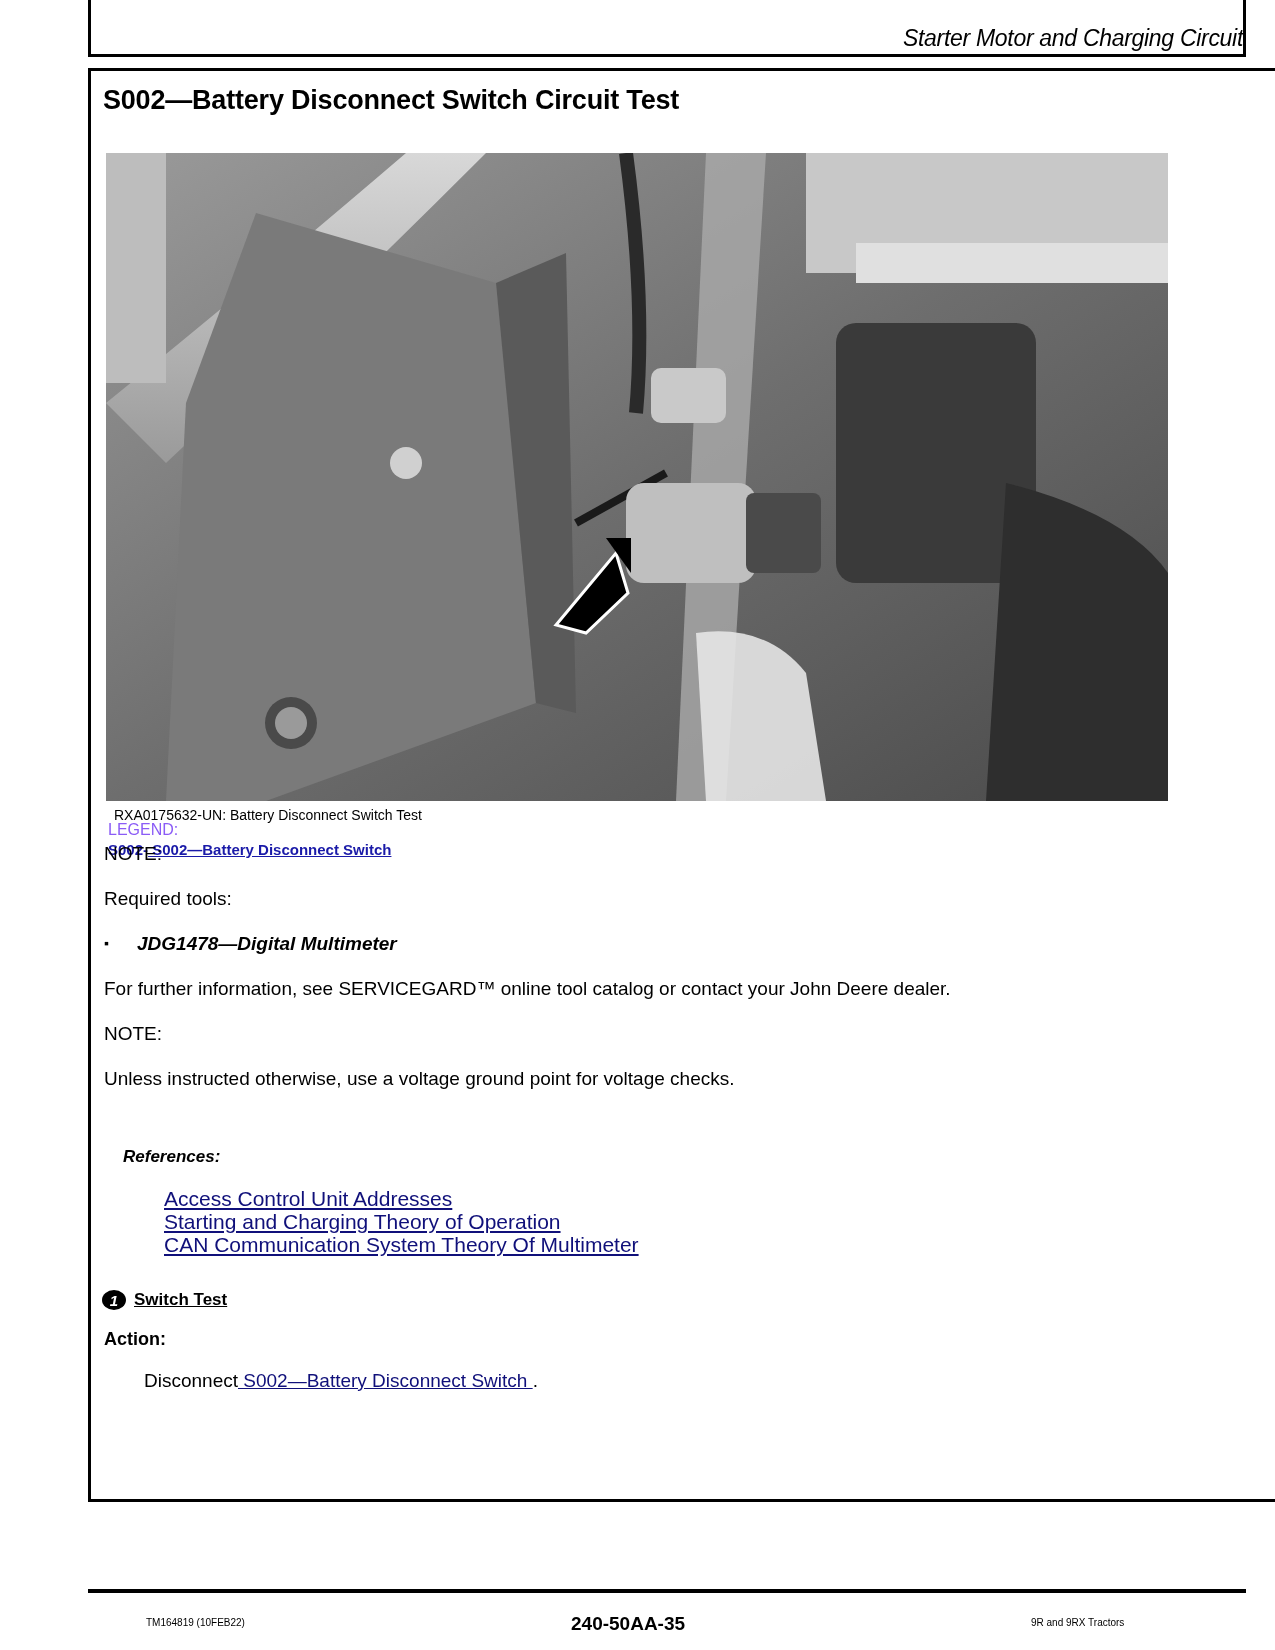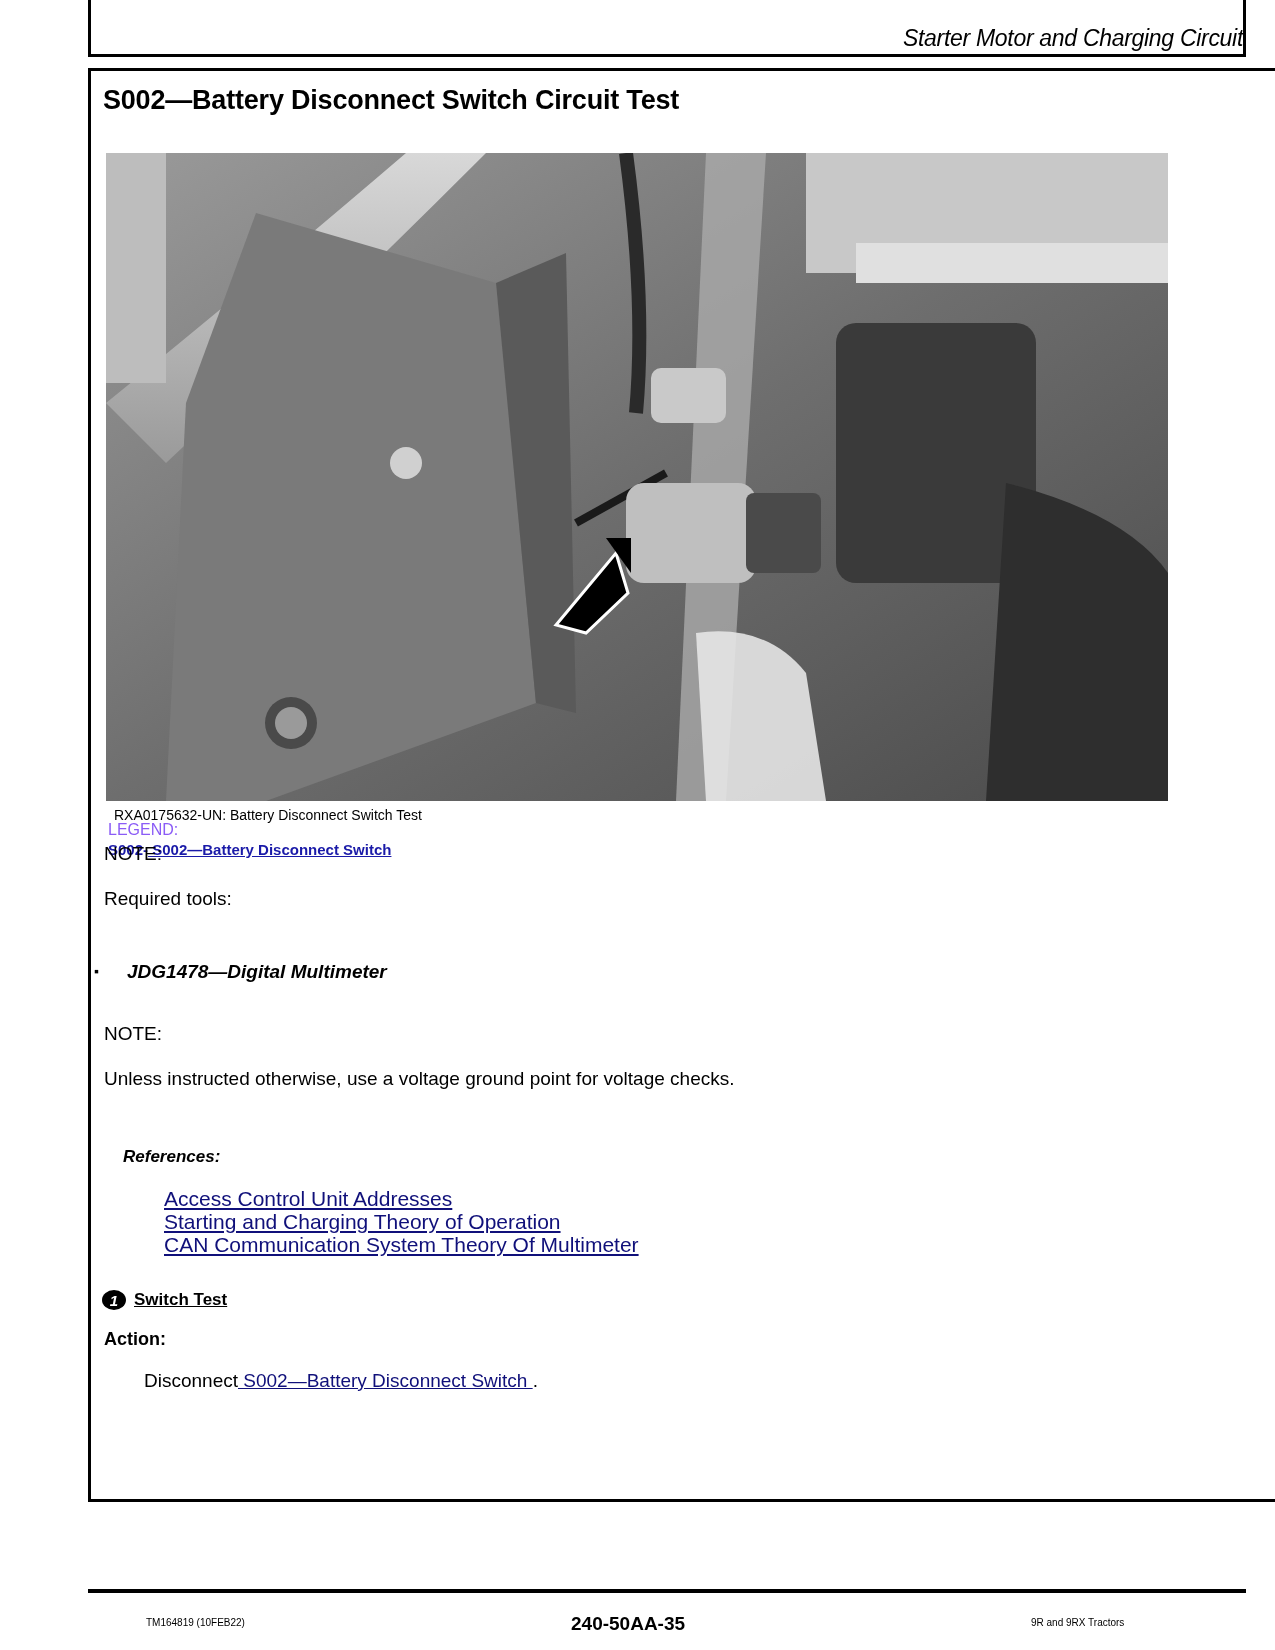--- a/index.html
+++ b/index.html
@@ -15,21 +15,21 @@
                 letter-spacing: -0.2px; margin: 0; }
   .photo { position: absolute; left: 15px; top: 82px; width: 1062px; height: 648px;
            overflow: hidden; background: #8a8a8a; }
   .photo svg { width: 100%; height: 100%; display: block; }
   .caption { position: absolute; left: 15px; top: 736px; font-size: 14px; margin-left: 8px; }
   .legend-label { position: absolute; left: 17px; top: 750px; font-size: 16px; color: #8b5cf6; }
   .legend-item { position: absolute; left: 17px; top: 770px; font-size: 15px; font-weight: bold;
                  color: #1a1aa8; }
   .legend-item a { color: #1a1aa8; text-decoration: underline; }
   .txt { position: absolute; left: 13px; font-size: 19px; }
-  .bullet { position: absolute; left: 3px; font-size: 19px; margin-top: 28px; }
+  .bullet { position: absolute; left: 13px; font-size: 19px; }
   .bullet .mark { display: inline-block; width: 33px; font-size: 14px; vertical-align: 2px; }
   .bullet .tool { font-style: italic; font-weight: bold; }
   .refs-label { position: absolute; left: 32px; top: 1100px; font-size: 17px; font-style: italic;
                 font-weight: bold; }
   .refs { position: absolute; left: 73px; top: 1137px; font-size: 21px; line-height: 23px; }
   .refs a { display: block; color: #10107a; text-decoration: underline; }
   .step { position: absolute; left: 11px; top: 1245px; font-size: 17px; font-weight: bold;
           text-decoration: underline; display: flex; align-items: center; }
   .step-num { display: inline-flex; width: 24px; height: 20px; border-radius: 50%;
               background: #000; color: #fff; font-size: 15px; font-style: italic;
@@ -102,20 +102,21 @@
   <div class="legend-label">LEGEND:</div>
   <div class="legend-item">
     <span>S002-</span><a> S002—Battery Disconnect Switch</a>
   </div>
 
   <div class="txt" style="top:772px">NOTE:</div>
   <div class="txt" style="top:817px">Required tools:</div>
   <div class="bullet" style="top:862px">
     <span class="mark">▪</span><span class="tool">JDG1478—Digital Multimeter</span>
   </div>
+  <div class="txt" style="top:907px">For further information, see SERVICEGARD™ online tool catalog or contact your John Deere dealer.</div>
   <div class="txt" style="top:952px">NOTE:</div>
   <div class="txt" style="top:997px">Unless instructed otherwise, use a voltage ground point for voltage checks.</div>
 
   <div class="refs-label" style="top:1076px">References:</div>
   <div class="refs" style="top:1116px">
     <a>Access Control Unit Addresses</a>
     <a>Starting and Charging Theory of Operation</a>
     <a>CAN Communication System Theory Of Multimeter</a>
   </div>
 

